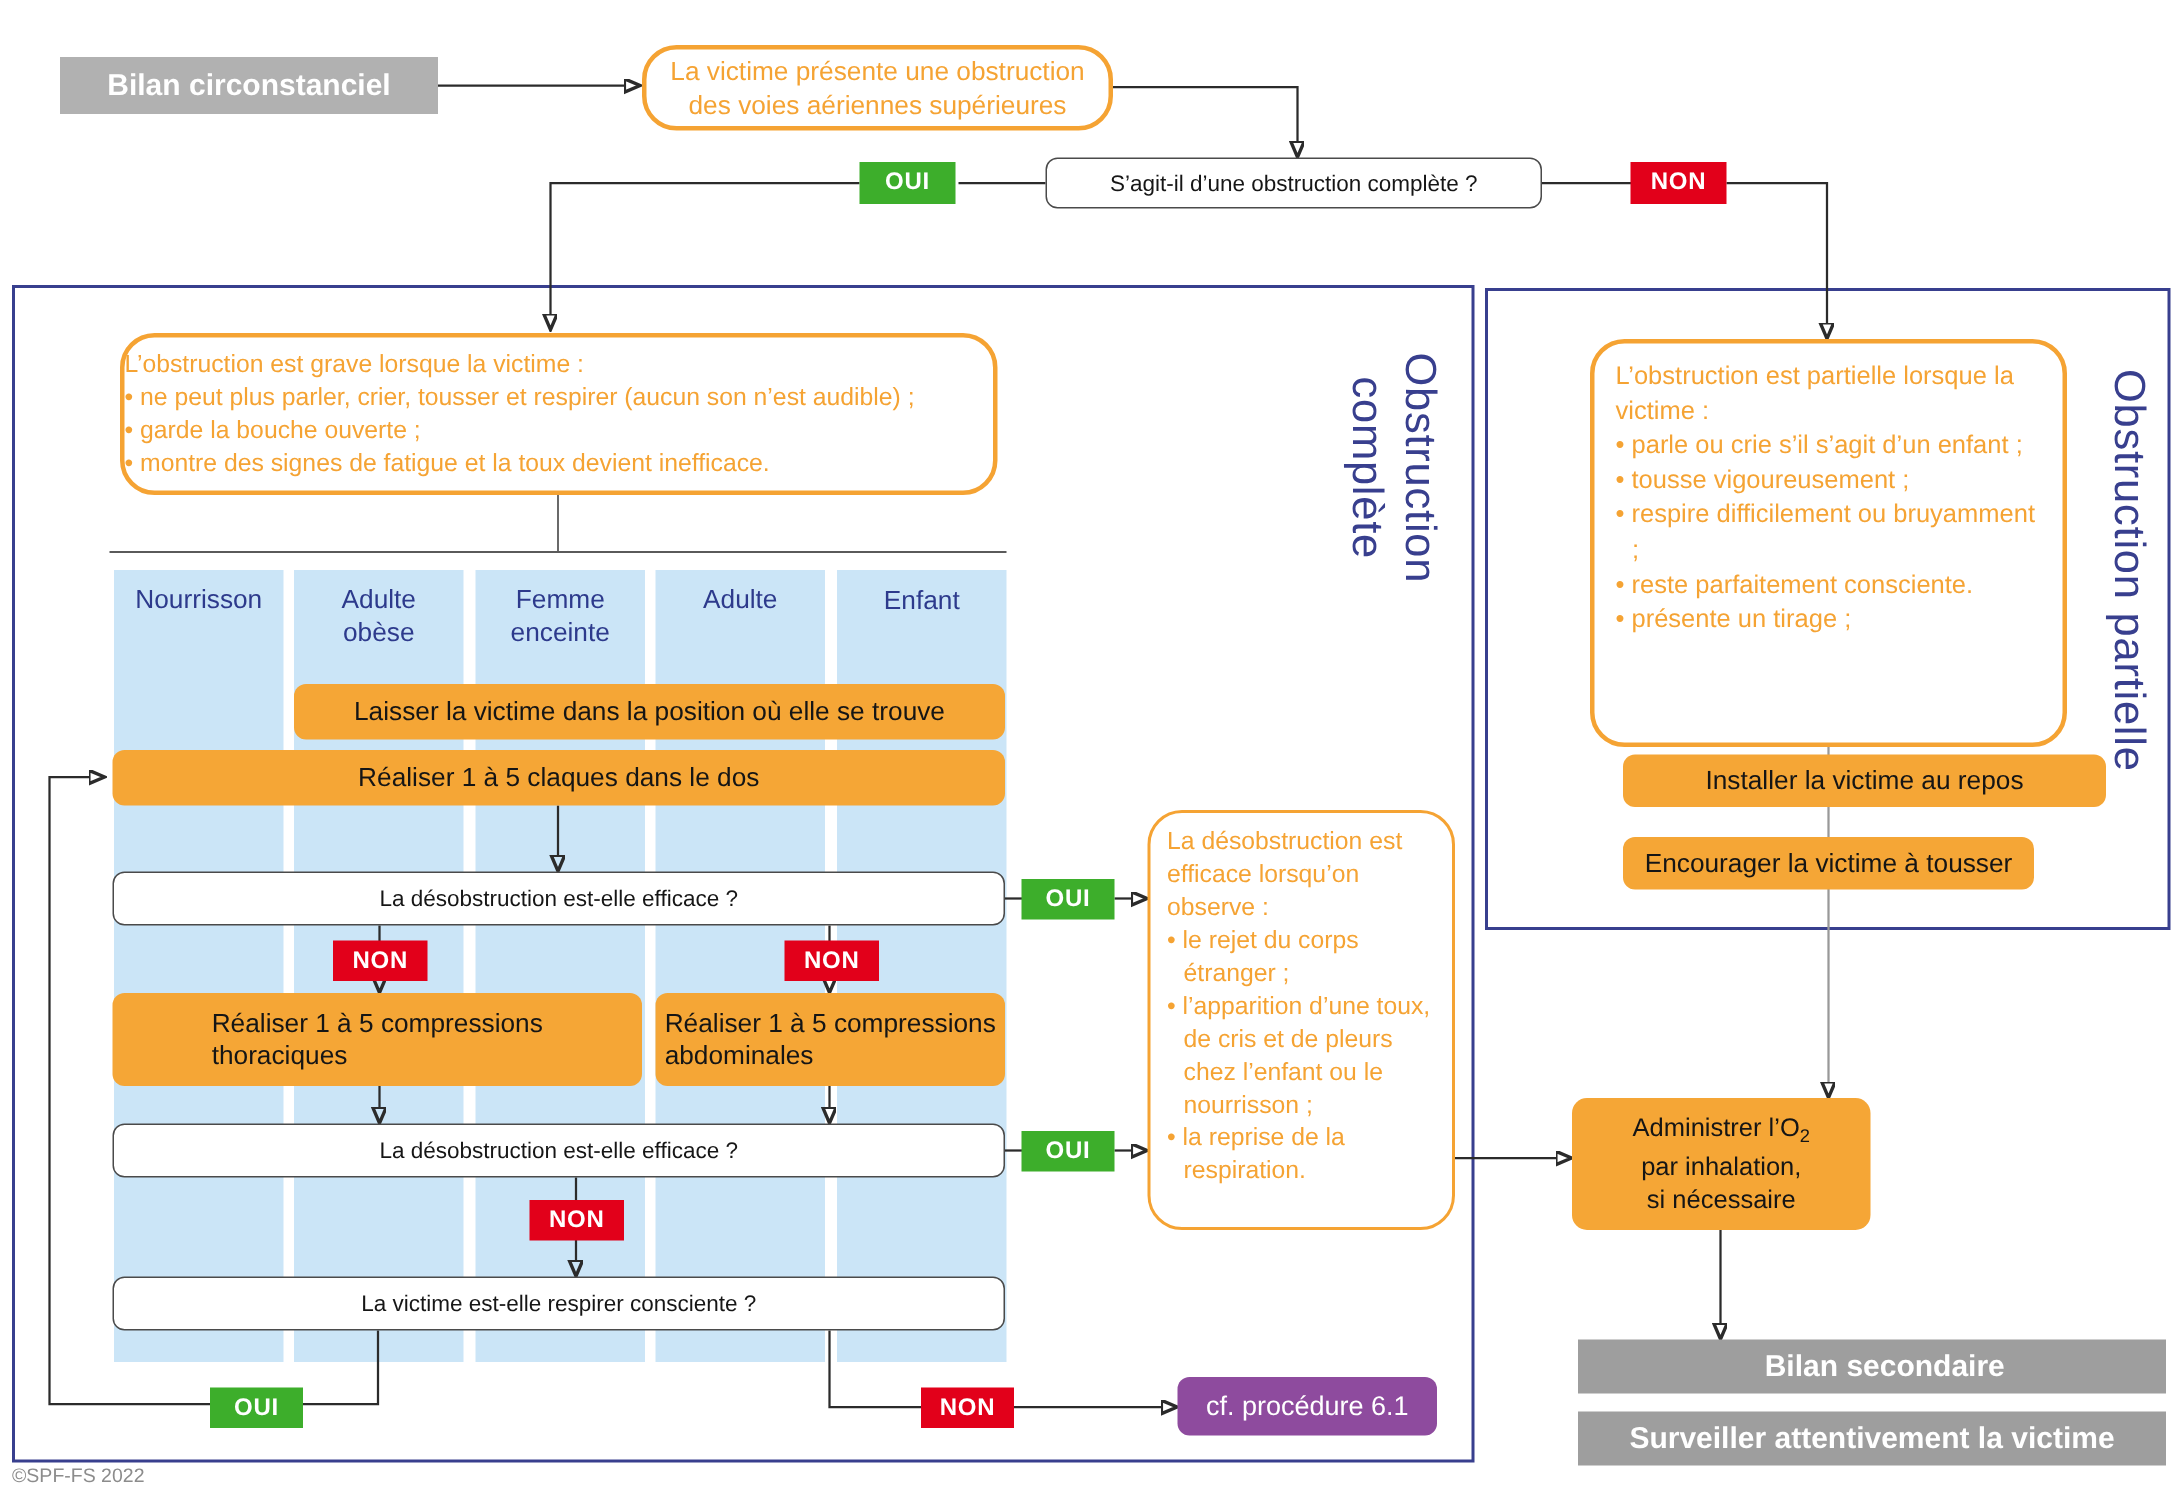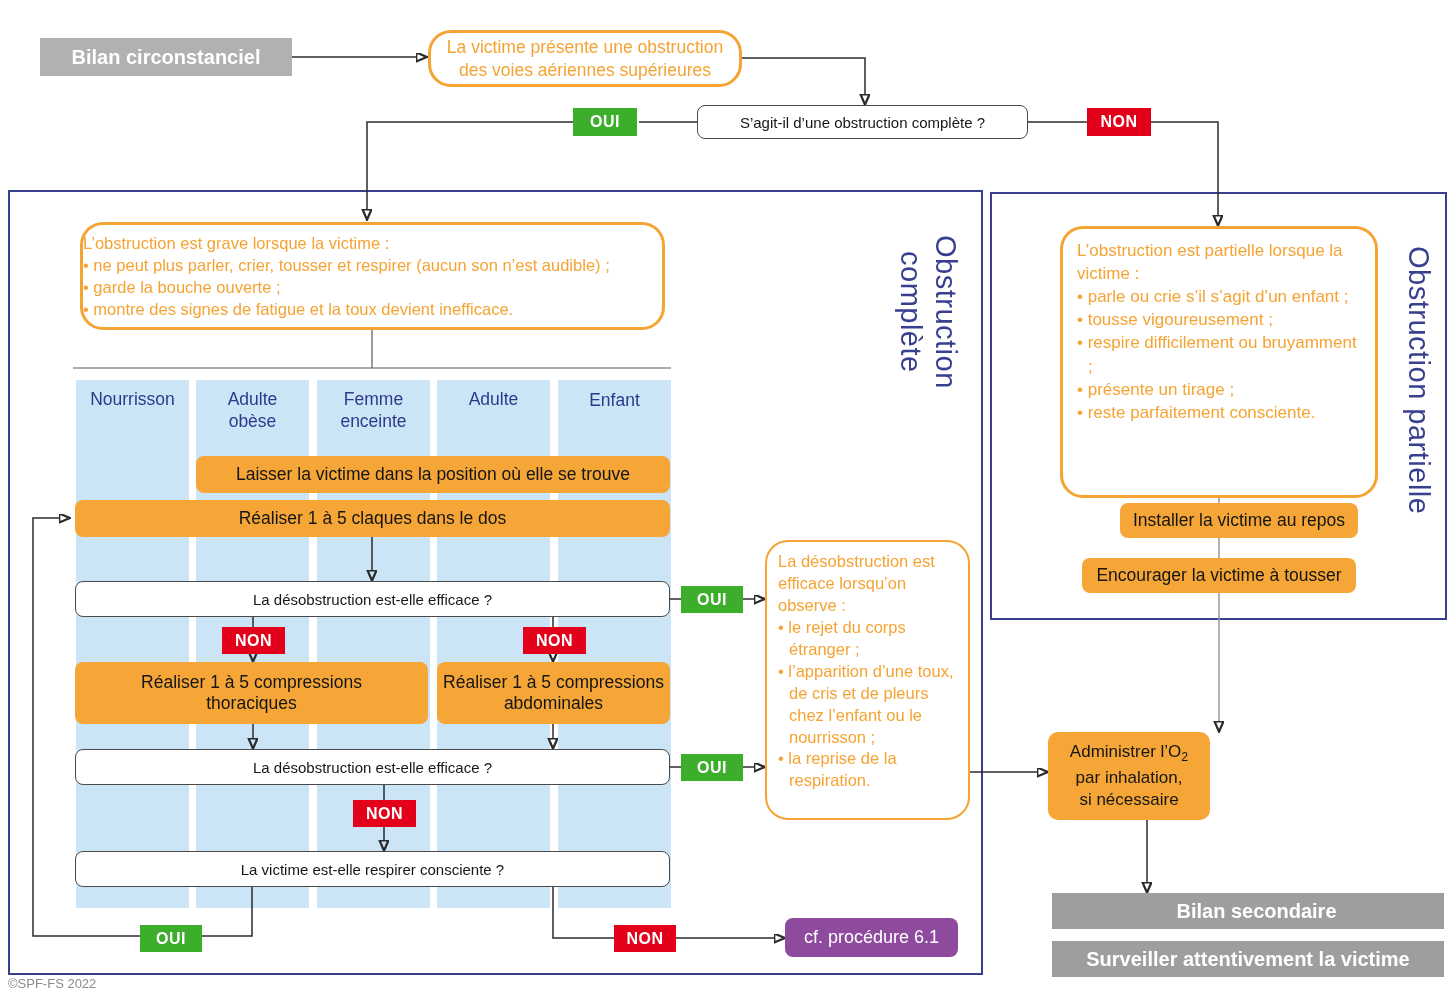--- a/index.html
+++ b/index.html
@@ -15,21 +15,21 @@
   .gray-box.dark { background:#9E9E9E; }
 
   .outline-orange { background:#ffffff; border:3px solid #F5A333; border-radius:23px;
                     color:#F5A333; }
   .outline-orange.center { display:flex; align-items:center; justify-content:center;
                     text-align:center; font-size:17.5px; line-height:1.28; white-space:pre-line; }
   .info { padding:8px 0; font-size:16.5px; line-height:1.33; text-align:left; }
   .bullet { padding-left:11px; text-indent:-11px; }
 
   .fill-orange { background:#F5A636; border-radius:8px; color:#151515; font-size:17.5px;
-                 display:flex; align-items:center; justify-content:center; text-align:center;
+                 display:flex; align-items:center; justify-content:center; text-align:left;
                  line-height:1.22; white-space:pre-line; }
 
   .q-box { background:#ffffff; border:1.6px solid #4a4a4a; border-radius:8px; color:#161616;
            font-size:15px; display:flex; align-items:center; justify-content:center;
            text-align:left; }
 
   .badge { color:#ffffff; font-weight:bold; font-size:16px; letter-spacing:0.5px;
            display:flex; align-items:center; justify-content:center; }
   .badge.oui { background:#3DAE2B; }
   .badge.non { background:#E2001A; }
@@ -168,28 +168,28 @@
 
   <div class="abs z1 panel" style="left:990px; top:192px; width:457px; height:428px;"></div>
 
   <div class="abs z3 vlabel" style="left:1398px; top:230px; width:38px; height:300px;">Obstruction partielle</div>
 
   <div class="abs z3 outline-orange info" style="left:1060px; top:226px; width:318px; height:272px; padding:10px 14px; font-size:17px; line-height:1.36;">
     <div>L’obstruction est partielle lorsque la victime :</div>
     <div class="bullet">• parle ou crie s’il s’agit d’un enfant ;</div>
     <div class="bullet">• tousse vigoureusement ;</div>
     <div class="bullet">• respire difficilement ou bruyamment ;</div>
+    <div class="bullet">• reste parfaitement consciente.</div>
     <div class="bullet">• présente un tirage ;</div>
-    <div class="bullet">• reste parfaitement consciente.</div>
   </div>
 
-  <div class="abs z3 fill-orange" style="left:1120px; top:503px; width:238px; height:35px;">Installer la victime au repos</div>
+  <div class="abs z3 fill-orange" style="left:1082px; top:503px; width:322px; height:35px;">Installer la victime au repos</div>
   <div class="abs z3 fill-orange" style="left:1082px; top:558px; width:274px; height:35px;">Encourager la victime à tousser</div>
 
-  <div class="abs z3 o2-box" style="left:1048px; top:732px; width:162px; height:88px;">
+  <div class="abs z3 o2-box" style="left:1048px; top:732px; width:199px; height:88px;">
     <div><span>Administrer l’O</span><sub>2</sub></div>
     <div>par inhalation,</div>
     <div>si nécessaire</div>
   </div>
 
   <div class="abs z3 gray-box dark" style="left:1052px; top:893px; width:392px; height:36px;padding-left:17px;">Bilan secondaire</div>
   <div class="abs z3 gray-box dark" style="left:1052px; top:941px; width:392px; height:36px;">Surveiller attentivement la victime</div>
 
   <div class="abs z3 copyright" style="left:8px; top:976px;">©SPF-FS 2022</div>
 

